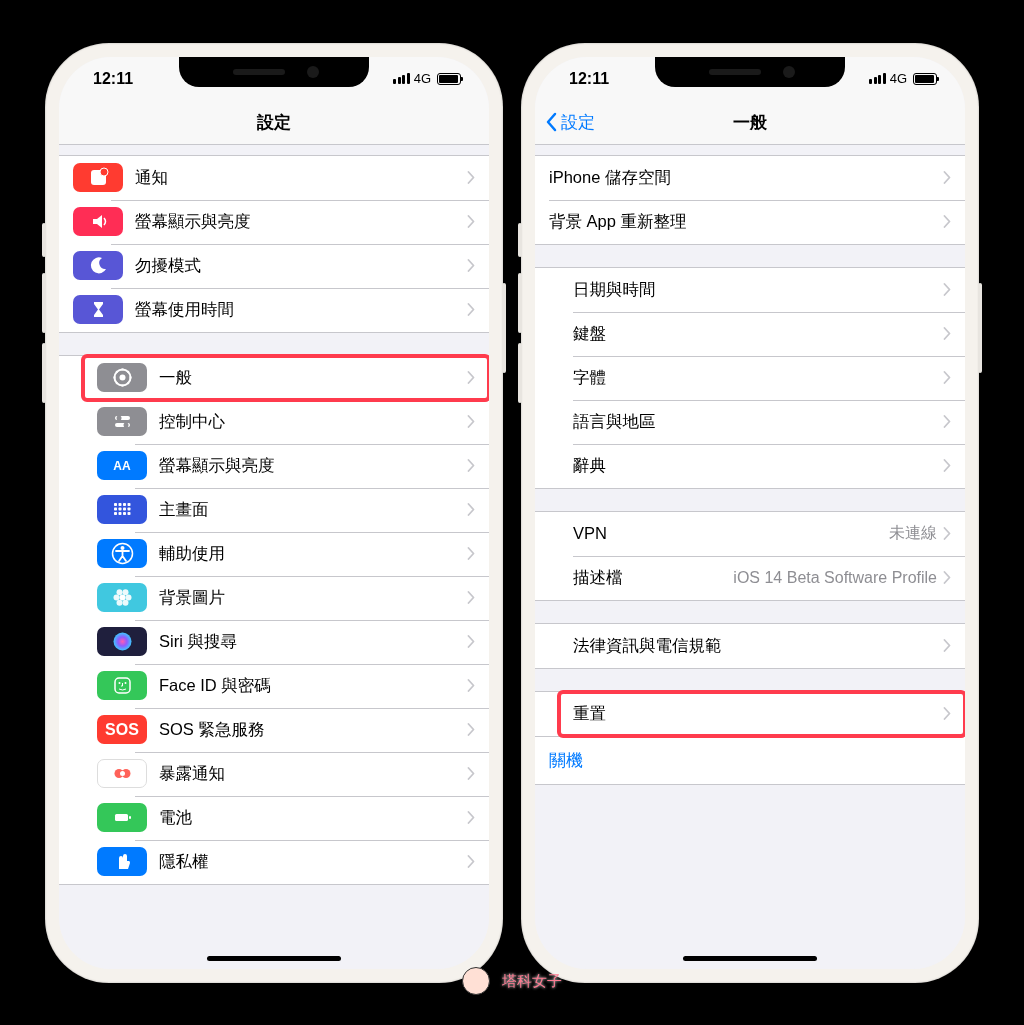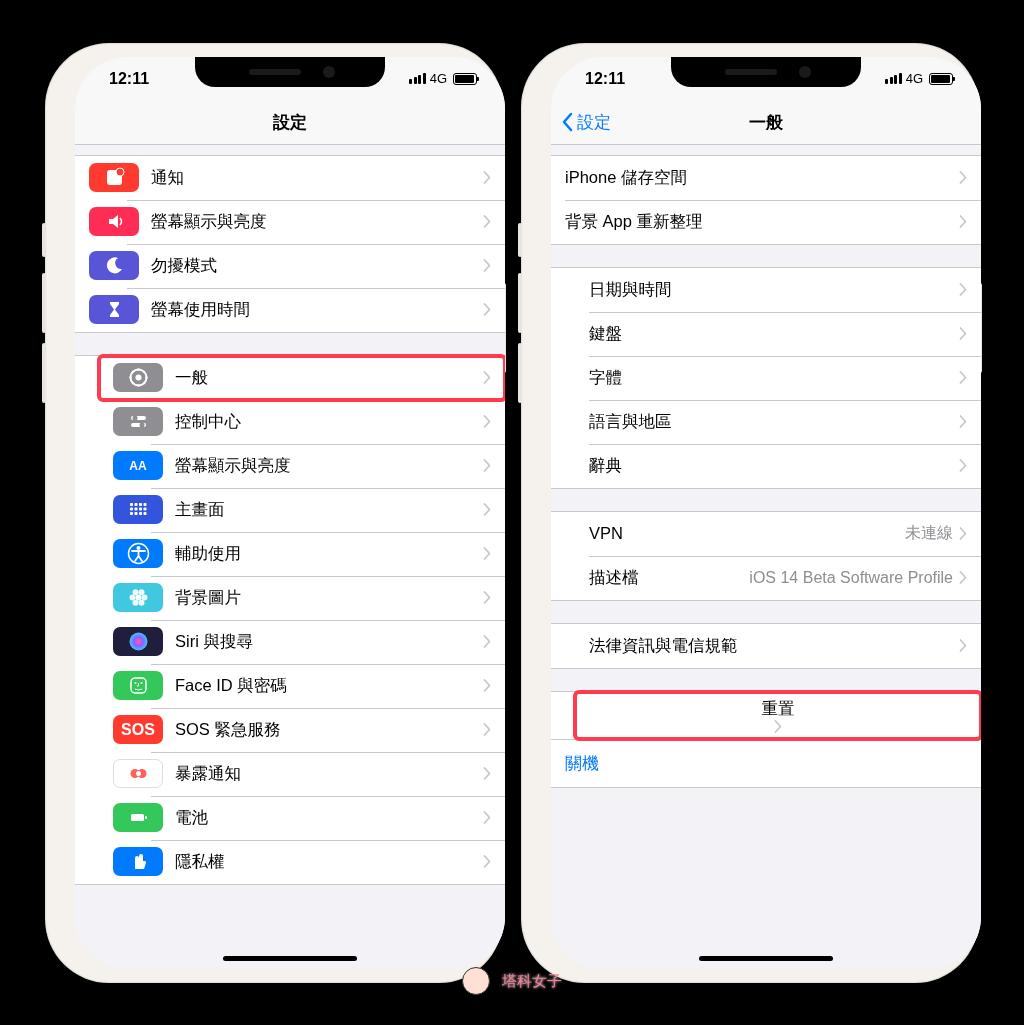--- a/index.html
+++ b/index.html
@@ -24,21 +24,20 @@
   }
   .screen {
     width: 100%;
     height: 100%;
     background: #f2f2f7;
     border-radius: 52px;
     overflow: hidden;
     position: relative;
     display: flex;
     flex-direction: column;
-    margin-left: 16px;
   }
   .notch {
     position: absolute;
     top: 0;
     left: 50%;
     transform: translateX(-50%);
     width: 190px;
     height: 30px;
     background: #000;
     border-radius: 0 0 20px 20px;
@@ -558,21 +557,21 @@
           <div class="row noicon">
             <span class="label">法律資訊與電信規範</span>
             <span class="chev">
               <svg viewBox="0 0 8 13">
                 <path d="M1.5 1 L6.5 6.5 L1.5 12" stroke="#c7c7cc" stroke-width="1.8" fill="none" stroke-linecap="round" stroke-linejoin="round"></path>
               </svg>
             </span>
           </div>
         </div>
         <div class="group" style="margin-top: 22px;">
-          <div class="row noicon" style="position: relative; flex-direction: column;">
+          <div class="row noicon" style="position: relative;">
             <span class="label">重置</span>
             <span class="chev">
               <svg viewBox="0 0 8 13">
                 <path d="M1.5 1 L6.5 6.5 L1.5 12" stroke="#c7c7cc" stroke-width="1.8" fill="none" stroke-linecap="round" stroke-linejoin="round"></path>
               </svg>
             </span>
             <div class="highlight"></div>
           </div>
         </div>
         <div class="link-row" style="margin-top: 0px; border-top: none;">關機</div>

